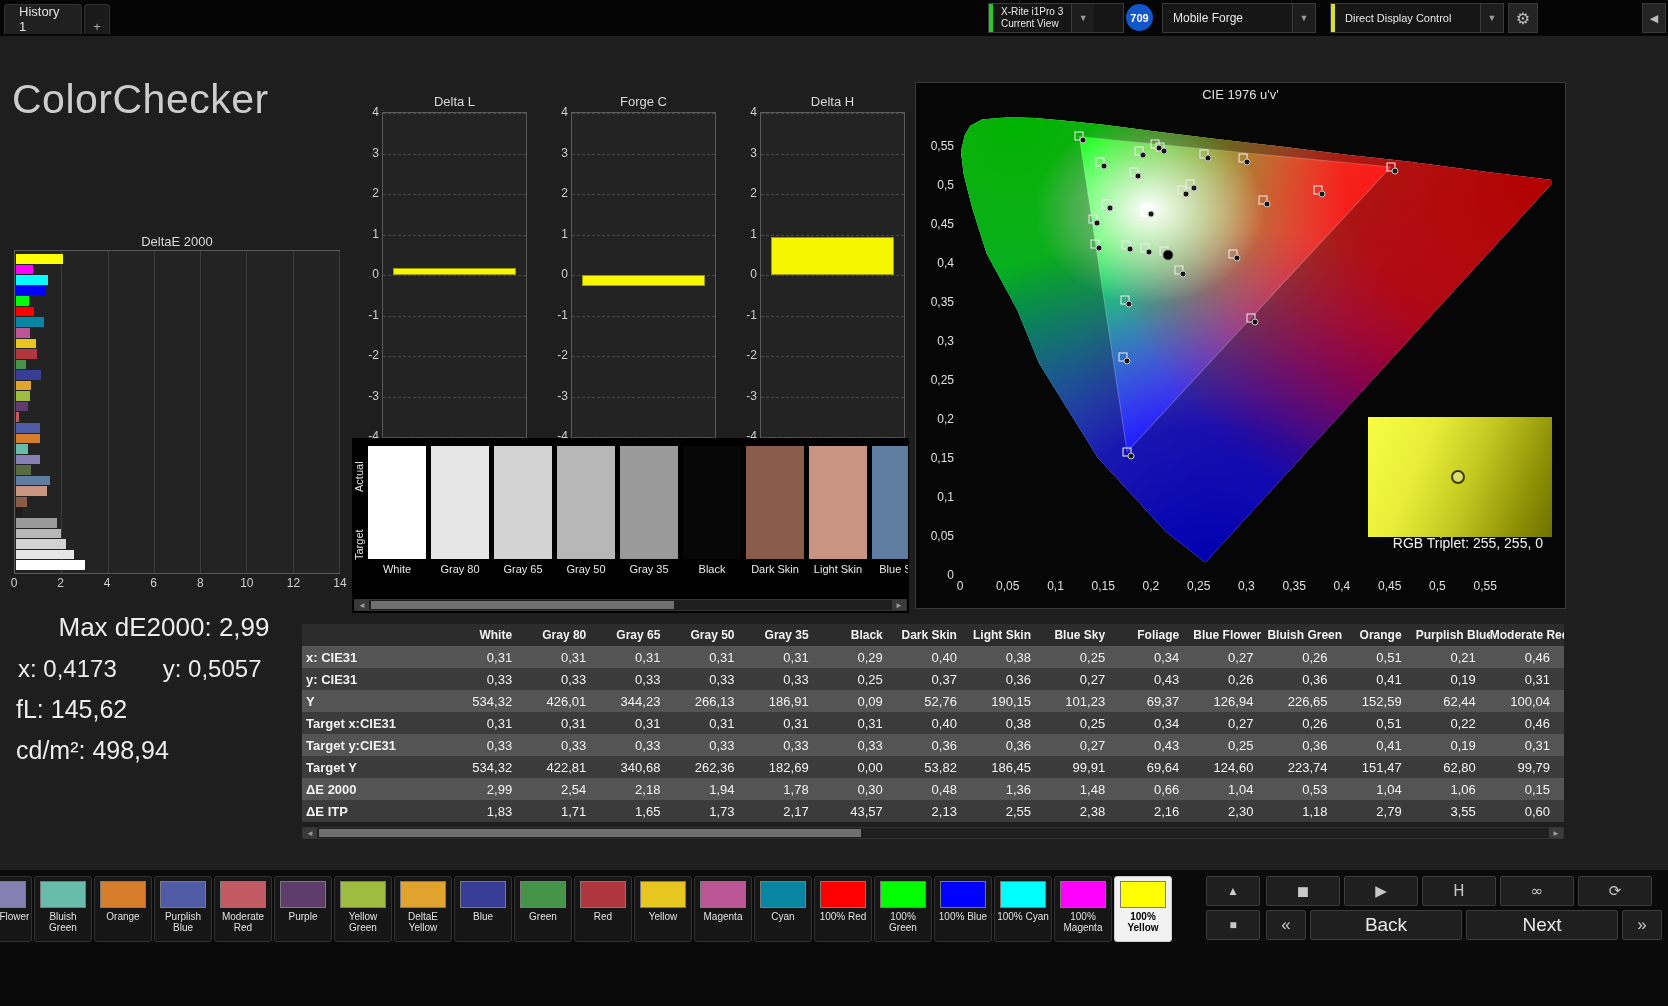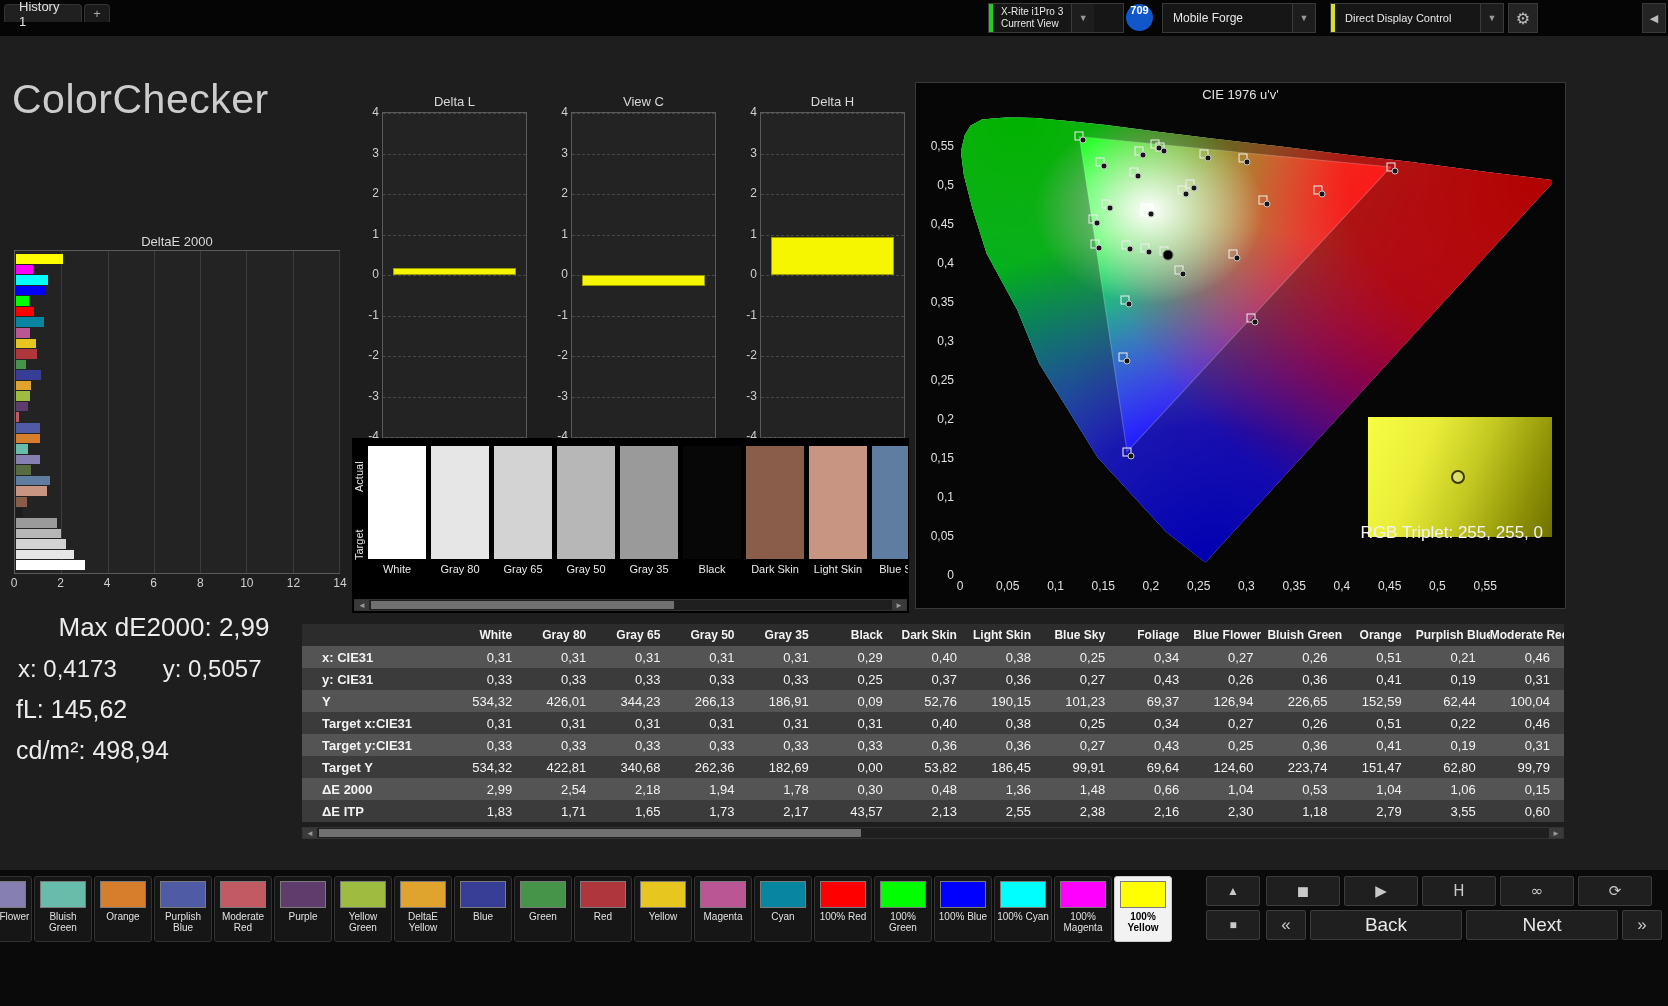--- a/index.html
+++ b/index.html
@@ -1,33 +1,33 @@
 <!DOCTYPE html>
 <html><head>
 <meta charset="utf-8">
 <style>
   html,body{margin:0;padding:0;background:#111;}
   .app{position:relative;width:1668px;height:1006px;background:#1e1e1e;overflow:hidden;
        font-family:"Liberation Sans",sans-serif;color:#ddd;}
 
   
   #topbar{position:absolute;left:0;top:0;width:100%;height:36px;background:#050505;}
-  .tab{position:absolute;top:4px;height:18px;background:#202020;border:1px solid #333;border-bottom:none;
-       border-radius:4px 4px 0 0;display:flex;align-items:center;justify-content:center;
+  .tab{position:absolute;top:4px;height:30px;background:#202020;border:1px solid #333;border-bottom:none;
+       border-radius:4px 4px 0 0;display:flex;align-items:flex-end;justify-content:center;
        font-size:13px;color:#e0e0e0;padding:0 14px;box-sizing:border-box;}
   #tab-add{left:84px;width:26px;padding:0;color:#aaa;background:#1a1a1a;}
   .widget{position:absolute;top:3px;height:30px;background:#161616;border:1px solid #3a3a3a;
           display:flex;align-items:stretch;box-sizing:border-box;}
   .accent{width:4px;}
   .wtext{display:flex;flex-direction:column;justify-content:center;padding:0 8px;font-size:10px;line-height:12px;color:#e8e8e8;}
   .wtext1{font-size:12px;display:flex;align-items:center;padding:0 10px;color:#e8e8e8;}
   .chev{width:22px;border-left:1px solid #3a3a3a;display:flex;align-items:center;justify-content:center;
         color:#999;font-size:9px;background:#1d1d1d;}
   #badge-709{position:absolute;left:1126px;top:4px;width:27px;height:27px;border-radius:50%;
-        background:#1257c9;color:#fff;font-size:11px;font-weight:bold;display:flex;align-items:flex-start;justify-content:center;}
+        background:#1257c9;color:#fff;font-size:11px;font-weight:bold;display:flex;align-items:center;justify-content:center;}
   .sqbtn{position:absolute;top:3px;height:30px;background:#242424;border:1px solid #3a3a3a;color:#bbb;
         display:flex;align-items:center;justify-content:center;box-sizing:border-box;}
 
   
   #page-title{position:absolute;left:12px;top:76px;font-size:41px;color:#cccccc;letter-spacing:.5px;}
 
   
   #delta-charts{position:absolute;left:362px;top:94px;width:543px;height:344px;display:flex;gap:24px;}
   .dchart{width:165px;display:flex;flex-direction:column;}
   .dtitle{text-align:center;font-size:13px;color:#d8d8d8;height:16px;margin-left:20px;}
@@ -82,29 +82,29 @@
   .pt-sq{position:absolute;width:9px;height:9px;border:1px solid #f0f0f0;box-shadow:0 0 1px #000;
          transform:translate(-50%,-50%);box-sizing:border-box;}
   .pt-sq.hl{width:13px;height:13px;border:2px solid #ffffff;}
   .pt-dot{position:absolute;width:7px;height:7px;border-radius:50%;background:#161616;border:1px solid #c8c8c8;
          transform:translate(-50%,-50%);box-sizing:border-box;}
   .pt-dot.big{width:11px;height:11px;background:#000;border-color:#777;}
   #zoom-box{position:absolute;left:452px;top:334px;width:184px;height:120px;
          background:linear-gradient(112deg,#f7fd43 0%,#e9ed38 30%,#c4c922 55%,#8f9206 82%,#6f7100 100%);}
   #zoom-marker{position:absolute;left:45%;top:44%;width:10px;height:10px;border:2px solid #3a3a00;border-radius:50%;
          background:rgba(255,255,255,0.3);}
-  #rgb-triplet{position:absolute;right:22px;top:440px;font-size:17px;color:#f2f2f2;padding-left:42px;}
+  #rgb-triplet{position:absolute;right:22px;top:452px;font-size:14px;color:#f2f2f2;padding-left:42px;}
 
   
   #table-wrap{position:absolute;left:302px;top:624px;width:1262px;overflow:hidden;}
   #dtable{width:100%;border-collapse:collapse;table-layout:fixed;font-size:13px;color:#f2f2f2;}
   #dtable th,#dtable td{height:22px;padding:0 14px 0 0;text-align:right;white-space:nowrap;overflow:hidden;box-sizing:border-box;}
   #dtable thead th{background:#2c2c2c;font-weight:bold;font-size:12px;}
   #dtable th.corner{width:150px;}
-  #dtable th.rlab{text-align:left;padding-left:20px;font-weight:bold;}
+  #dtable th.rlab{text-align:left;padding-left:4px;font-weight:bold;}
   tr.odd{background:#545454;}
   tr.even{background:#3b3b3b;}
   #table-scroll{left:302px;top:827px;width:1262px;}
   #table-scroll .hs-thumb{left:2px;width:44%;}
 
   
   #bottombar{position:absolute;left:0;top:870px;width:1668px;height:136px;background:#0a0a0a;overflow:hidden;}
   #patches{position:absolute;left:-26px;top:6px;display:flex;gap:2px;}
   .patch{width:58px;height:66px;background:#161616;border:1px solid #323232;border-radius:3px;
          display:flex;flex-direction:column;align-items:center;box-sizing:border-box;}
@@ -186,21 +186,21 @@
           <div class="hline" style="top: 75%;"></div>
           <div class="ytick" style="top: 75%;">-2</div>
           <div class="hline" style="top: 87.5%;"></div>
           <div class="ytick" style="top: 87.5%;">-3</div>
           <div class="hline" style="top: 100%;"></div>
           <div class="ytick" style="top: 100%;">-4</div>
           <div class="dbar" style="height: 2.25%; bottom: 50%;"></div>
         </div>
       </div>
       <div class="dchart">
-        <div class="dtitle">View C</div>
+        <div class="dtitle">Forge C</div>
         <div class="dbox">
           <div class="hline" style="top: 0%;"></div>
           <div class="ytick" style="top: 0%;">4</div>
           <div class="hline" style="top: 12.5%;"></div>
           <div class="ytick" style="top: 12.5%;">3</div>
           <div class="hline" style="top: 25%;"></div>
           <div class="ytick" style="top: 25%;">2</div>
           <div class="hline" style="top: 37.5%;"></div>
           <div class="ytick" style="top: 37.5%;">1</div>
           <div class="hline" style="top: 50%;"></div>

